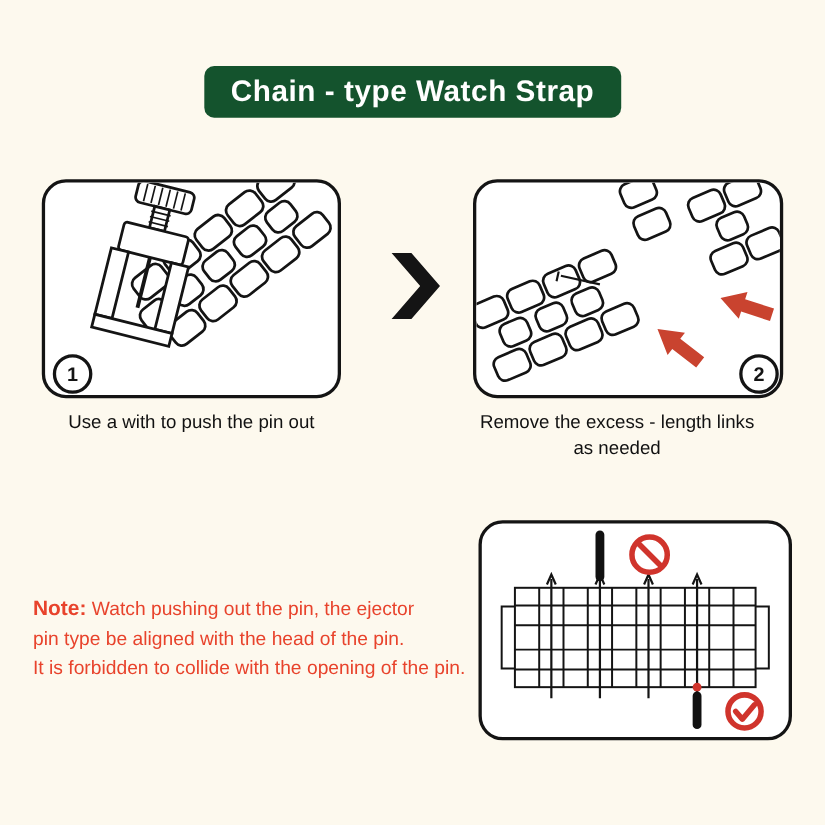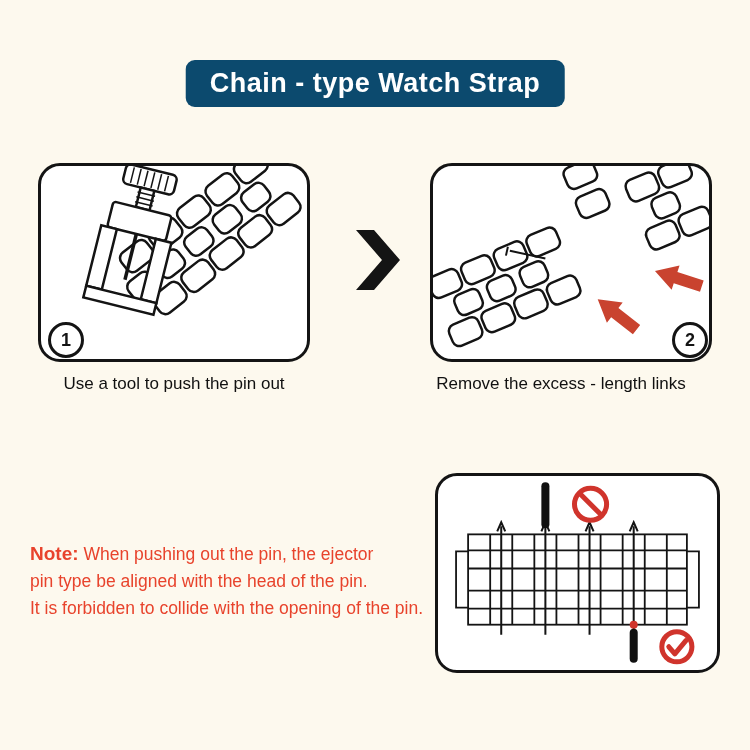--- a/index.html
+++ b/index.html
@@ -6,21 +6,21 @@
   body{
     width:750px;height:750px;
     background:#fdf9ee;
     font-family:"Liberation Sans", sans-serif;
     position:relative;
     overflow:hidden;
   }
   .stage{position:absolute;inset:0;}
   .title-banner{
     position:absolute;left:50%;top:60px;transform:translateX(-50%);
-    background:#0c4a6e;color:#ffffff;
+    background:#14532d;color:#ffffff;
     font-size:27px;font-weight:bold;letter-spacing:.5px;
     padding:8px 24px;border-radius:9px;white-space:nowrap;
   }
   .panel{
     position:absolute;background:#ffffff;
     border:3.5px solid #141414;border-radius:22px;
     box-sizing:border-box;overflow:hidden;
   }
   .panel-step1{left:38px;top:163px;width:272px;height:199px;}
   .panel-step2{left:430px;top:163px;width:282px;height:199px;}
@@ -145,28 +145,29 @@
         <polygon points="-24,0 -2,-13 -2,-6 26,-6 26,6 -2,6 -2,13" transform="translate(186,148) rotate(38)"></polygon>
         <polygon points="-24,0 -2,-13 -2,-6 26,-6 26,6 -2,6 -2,13" transform="translate(248,112) rotate(18)"></polygon>
       </g>
     </svg>
   </div>
 
   <div class="badge badge-1">1</div>
   <div class="badge badge-2">2</div>
 
   <div class="caption caption-1">
-    <div>Use a tool to push the pin out</div>
+    <div>Use a with to push the pin out</div>
   </div>
   <div class="caption caption-2">
     <div>Remove the excess - length links</div>
+    <div>as needed</div>
   </div>
 
   <div class="note">
-    <div><b>Note:</b><span> When pushing out the pin, the ejector</span></div>
+    <div><b>Note:</b><span> Watch pushing out the pin, the ejector</span></div>
     <div>pin type be aligned with the head of the pin.</div>
     <div>It is forbidden to collide with the opening of the pin.</div>
   </div>
 
   <div class="panel panel-detail">
     <svg viewBox="0 0 278 193" preserveAspectRatio="xMidYMid meet">
 
       <g stroke="#141414" stroke-width="1.8" fill="none">
         <rect x="30" y="58" width="218" height="90"></rect>
         <line x1="30" y1="74" x2="248" y2="74"></line>

